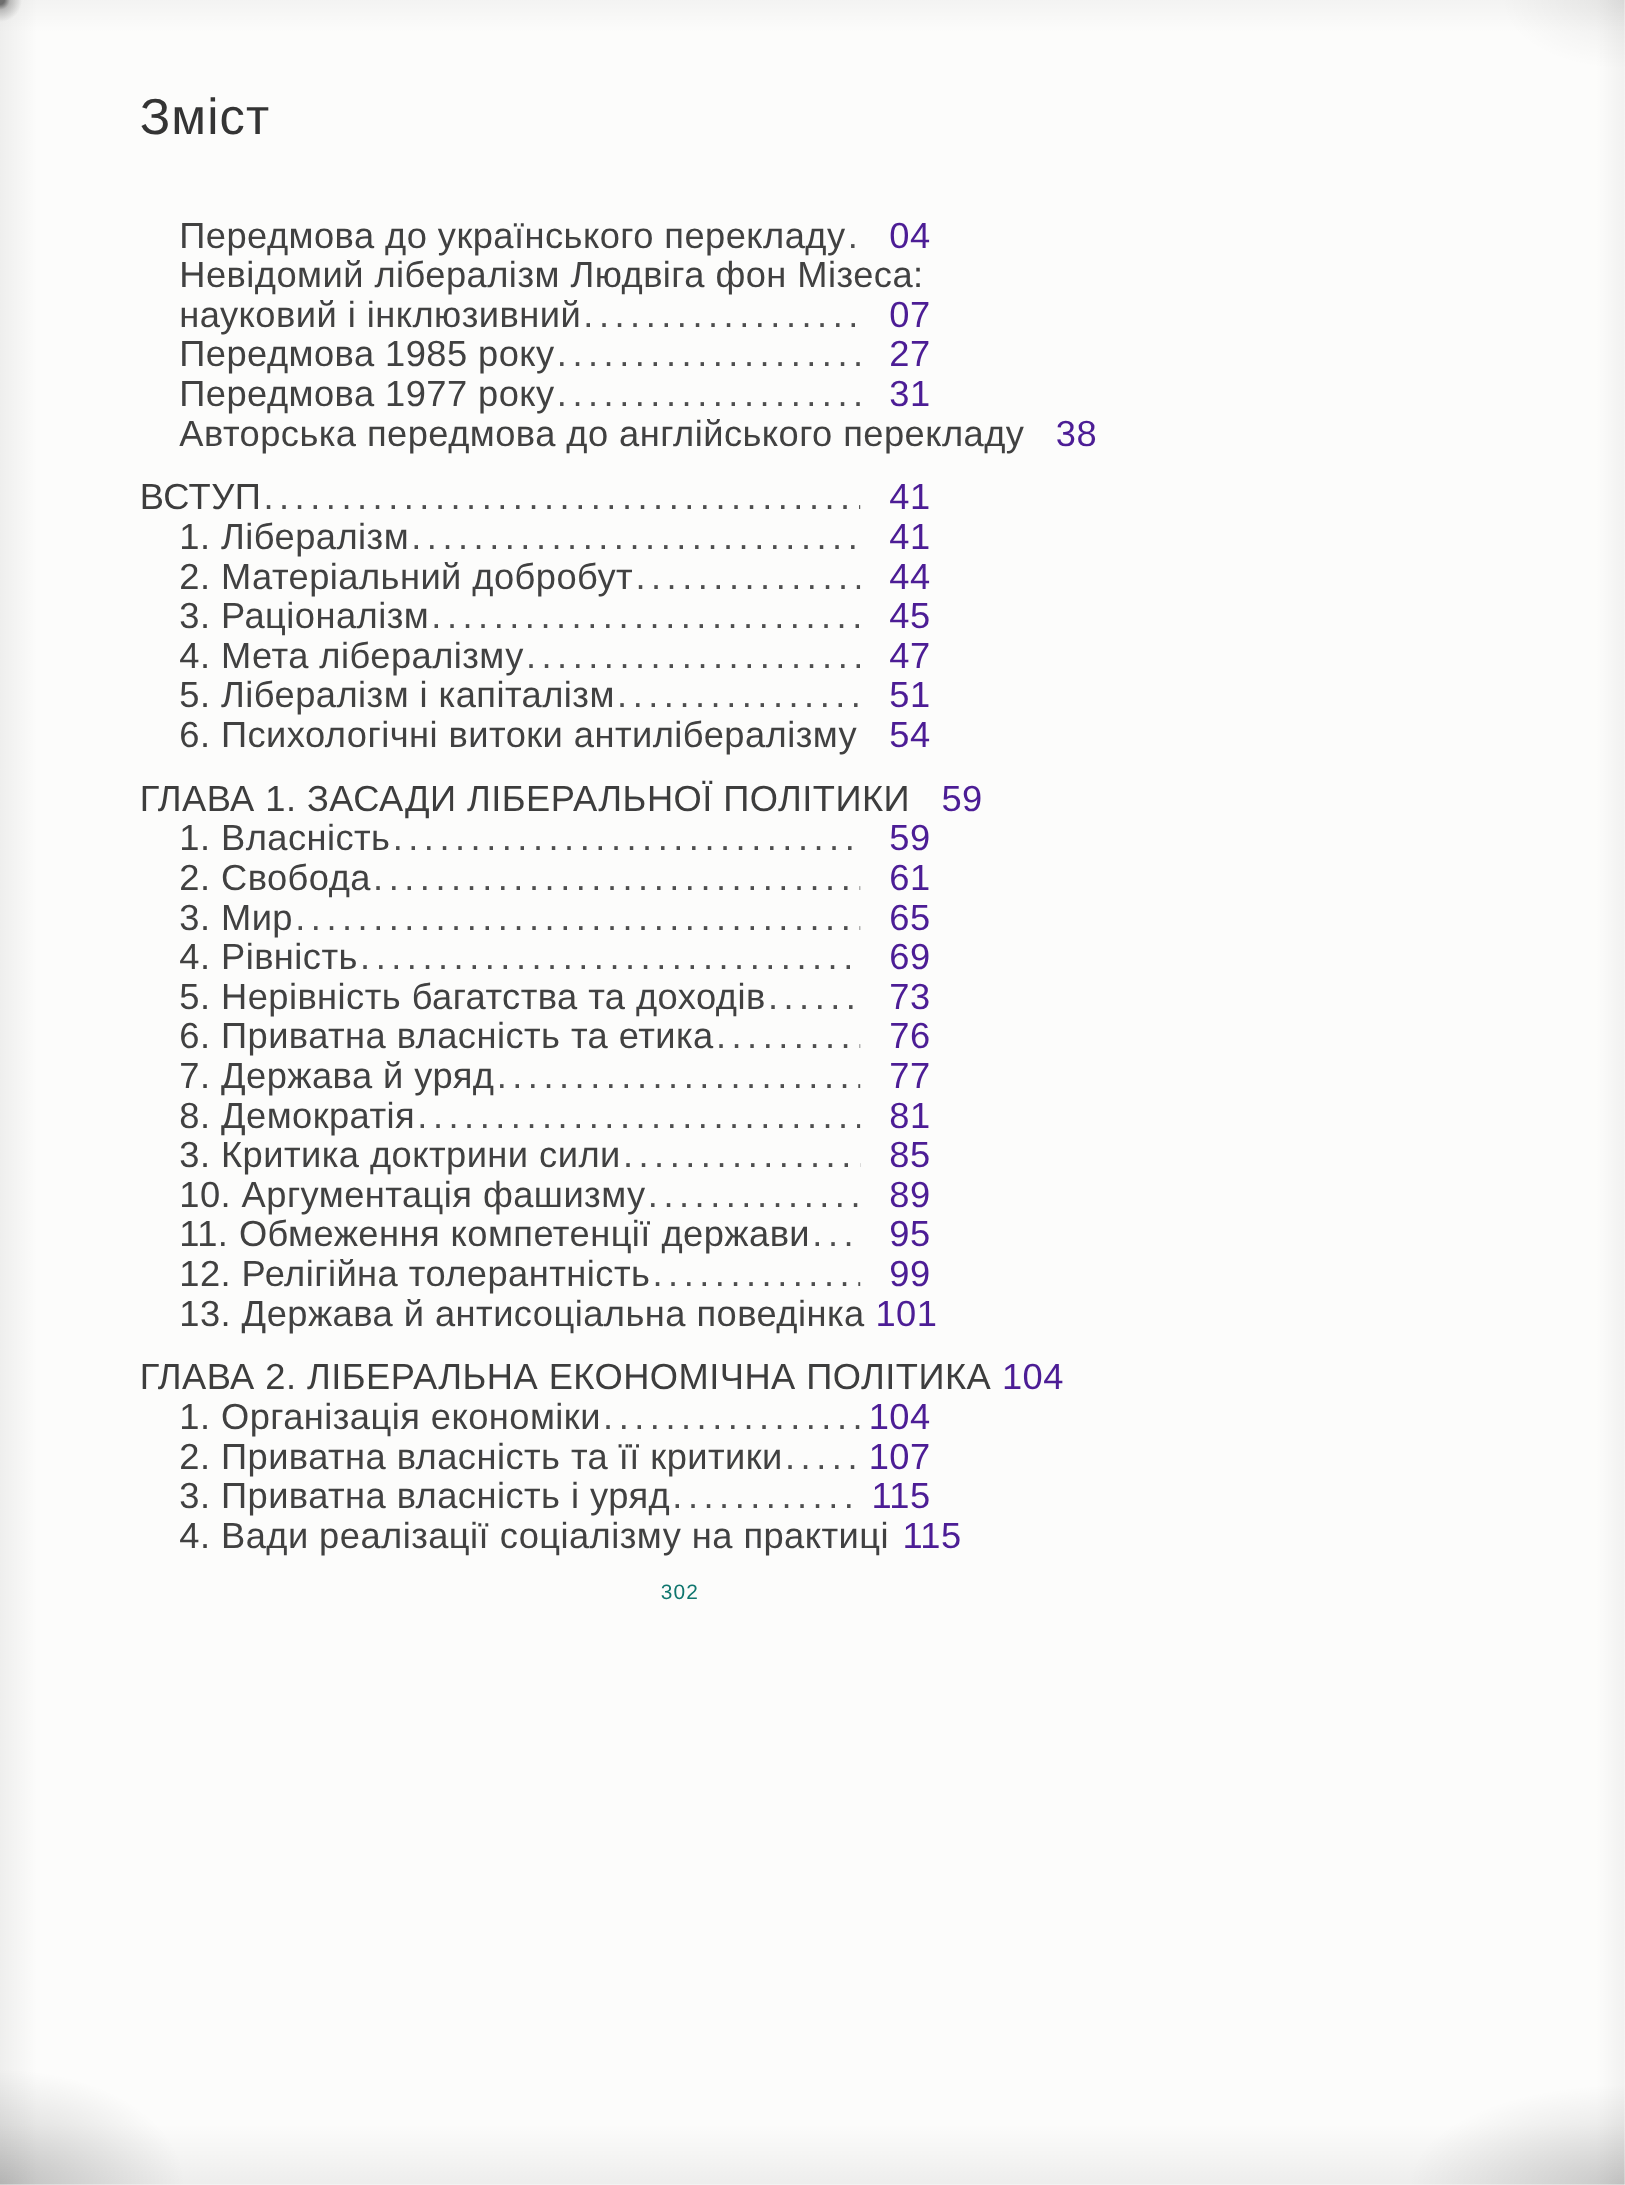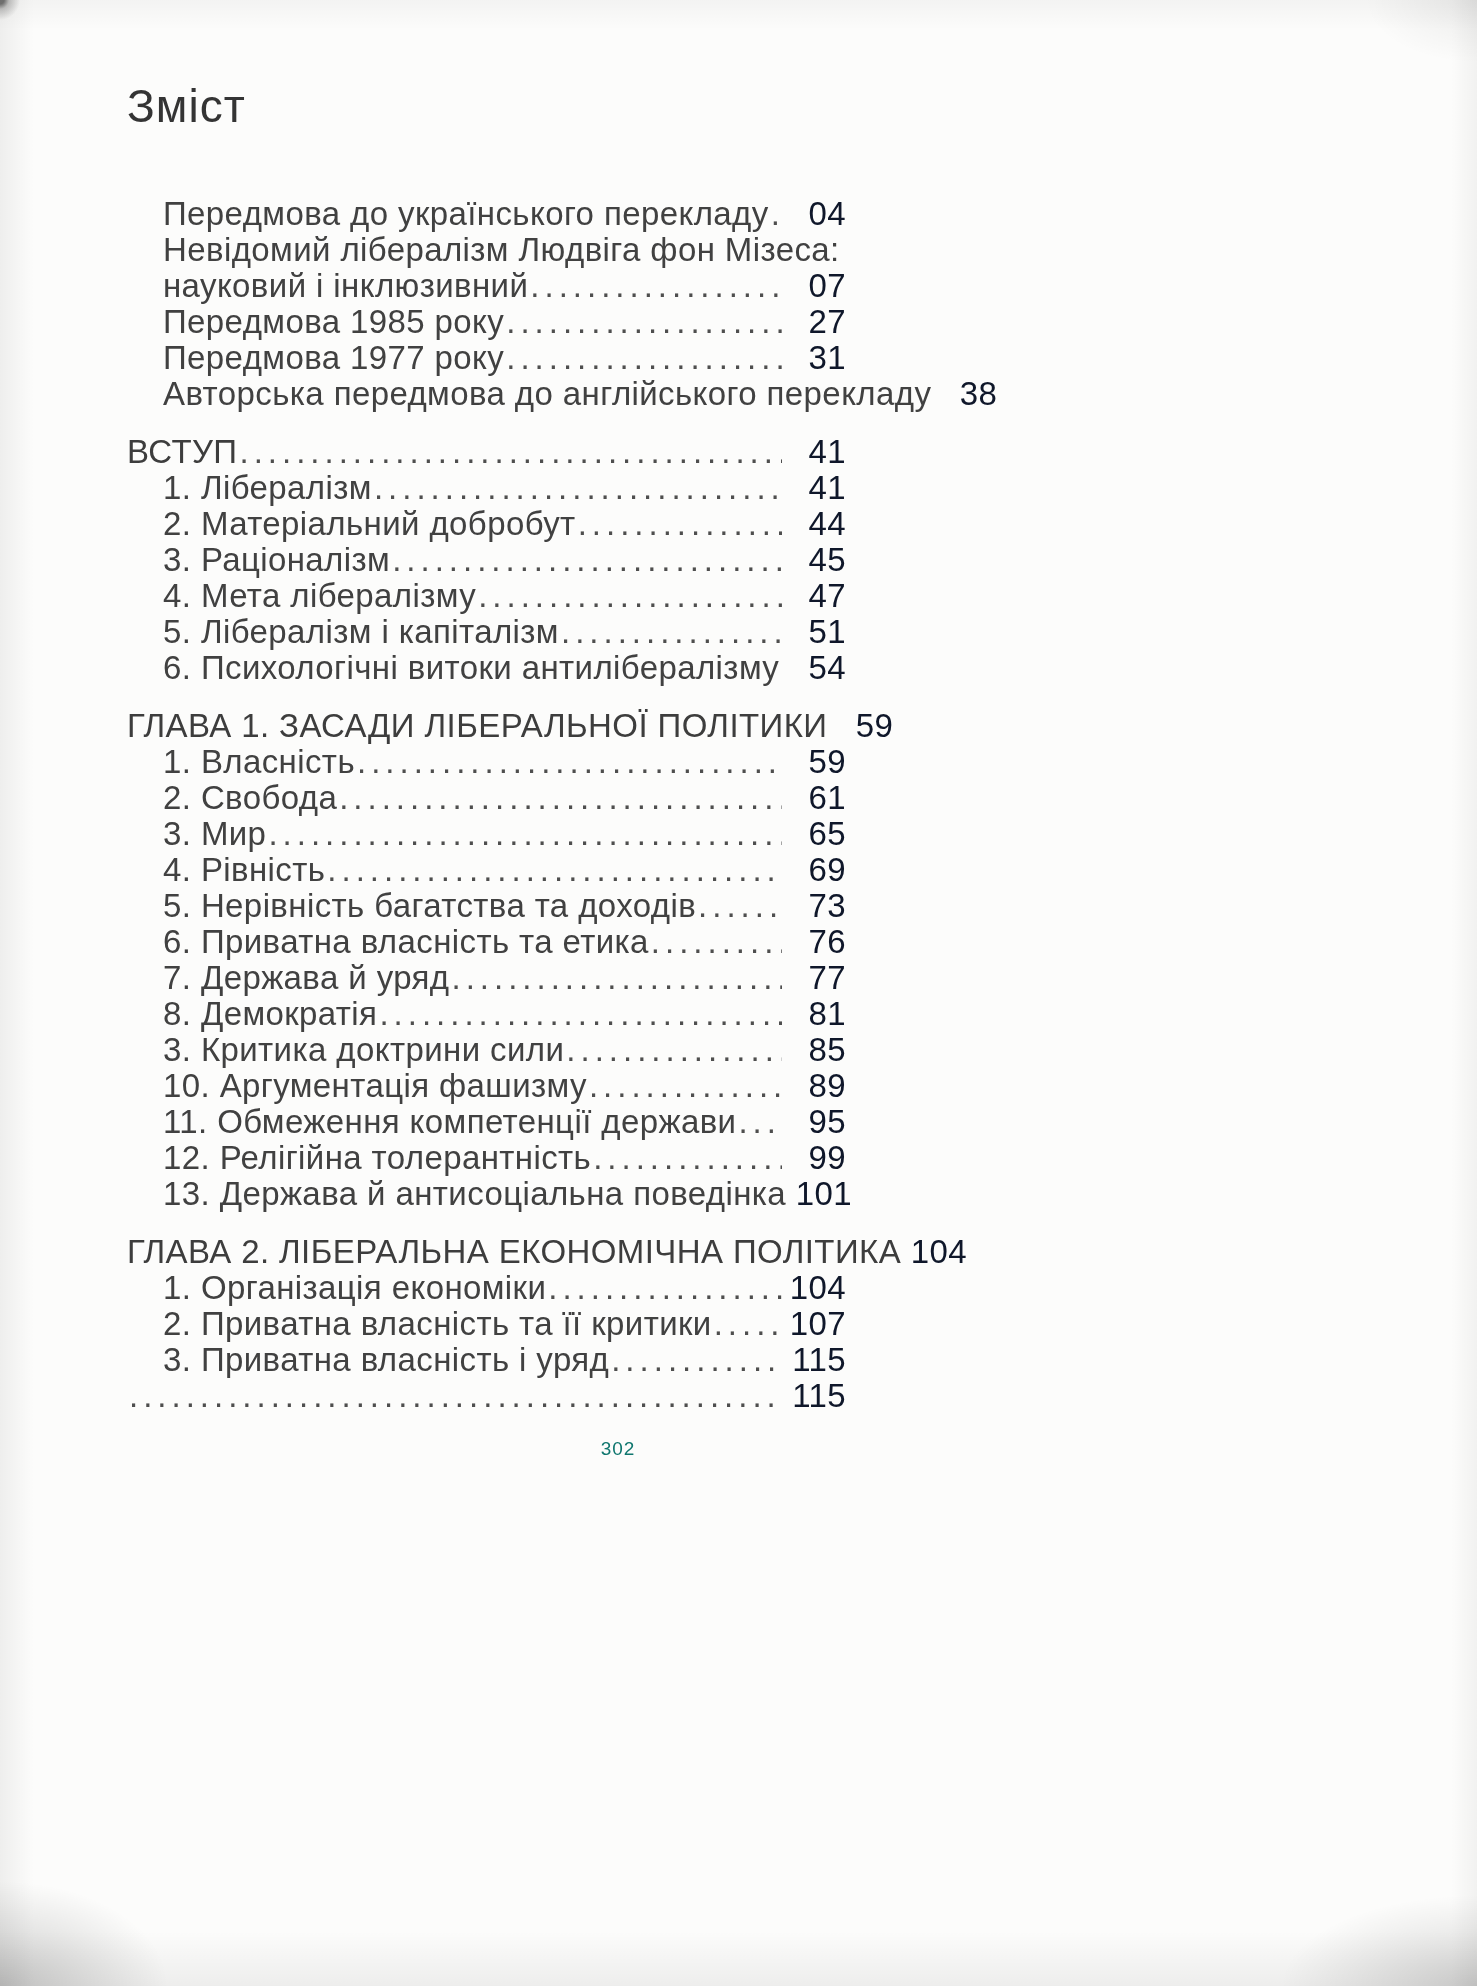--- a/index.html
+++ b/index.html
@@ -53,21 +53,21 @@
     flex: 1 1 auto;
     overflow: hidden;
     letter-spacing: 5px;
     margin: 0 6px 0 2px;
     color: #4e4e4e;
   }
   .pagenum {
     flex: 0 0 auto;
     min-width: 58px;
     text-align: right;
-    color: #0f172a;
+    color: #4c1d95;
   }
   .footer-num {
     position: absolute;
     left: 618px;
     top: 1438px;
     transform: translateX(-50%);
     font-size: 19px;
     letter-spacing: 1px;
     color: #0f766e;
   }
@@ -228,19 +228,20 @@
     <span class="label">2. Приватна власність та її критики</span>
     <span class="leader">......................................................................................................................................................</span>
     <span class="pagenum">107</span>
   </div>
       <div class="row item">
     <span class="label">3. Приватна власність і уряд</span>
     <span class="leader">......................................................................................................................................................</span>
     <span class="pagenum">115</span>
   </div>
       <div class="row item">
+    <span class="label">4. Вади реалізації соціалізму на практиці</span>
     <span class="leader">......................................................................................................................................................</span>
     <span class="pagenum">115</span>
   </div>
     </div>
 
   <div class="footer-num">302</div>
 </div>
 
 </body></html>

